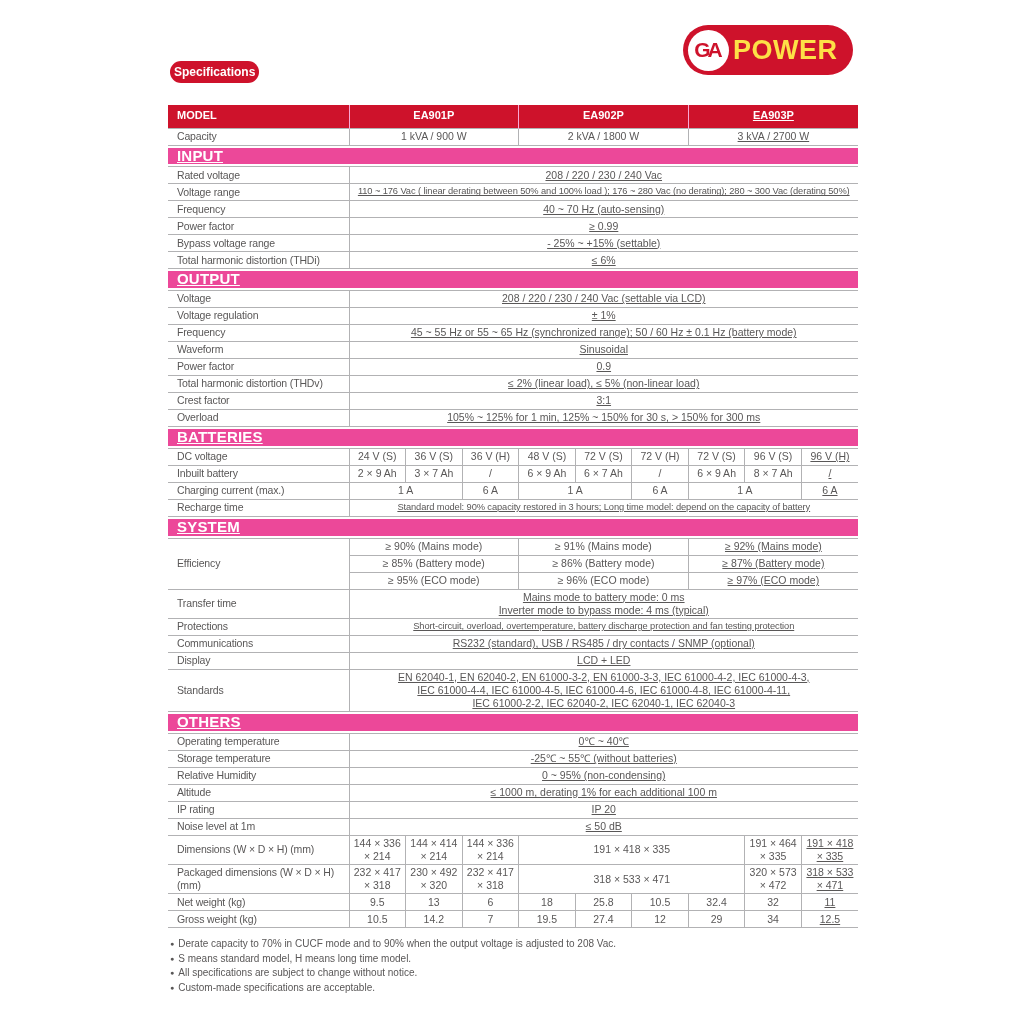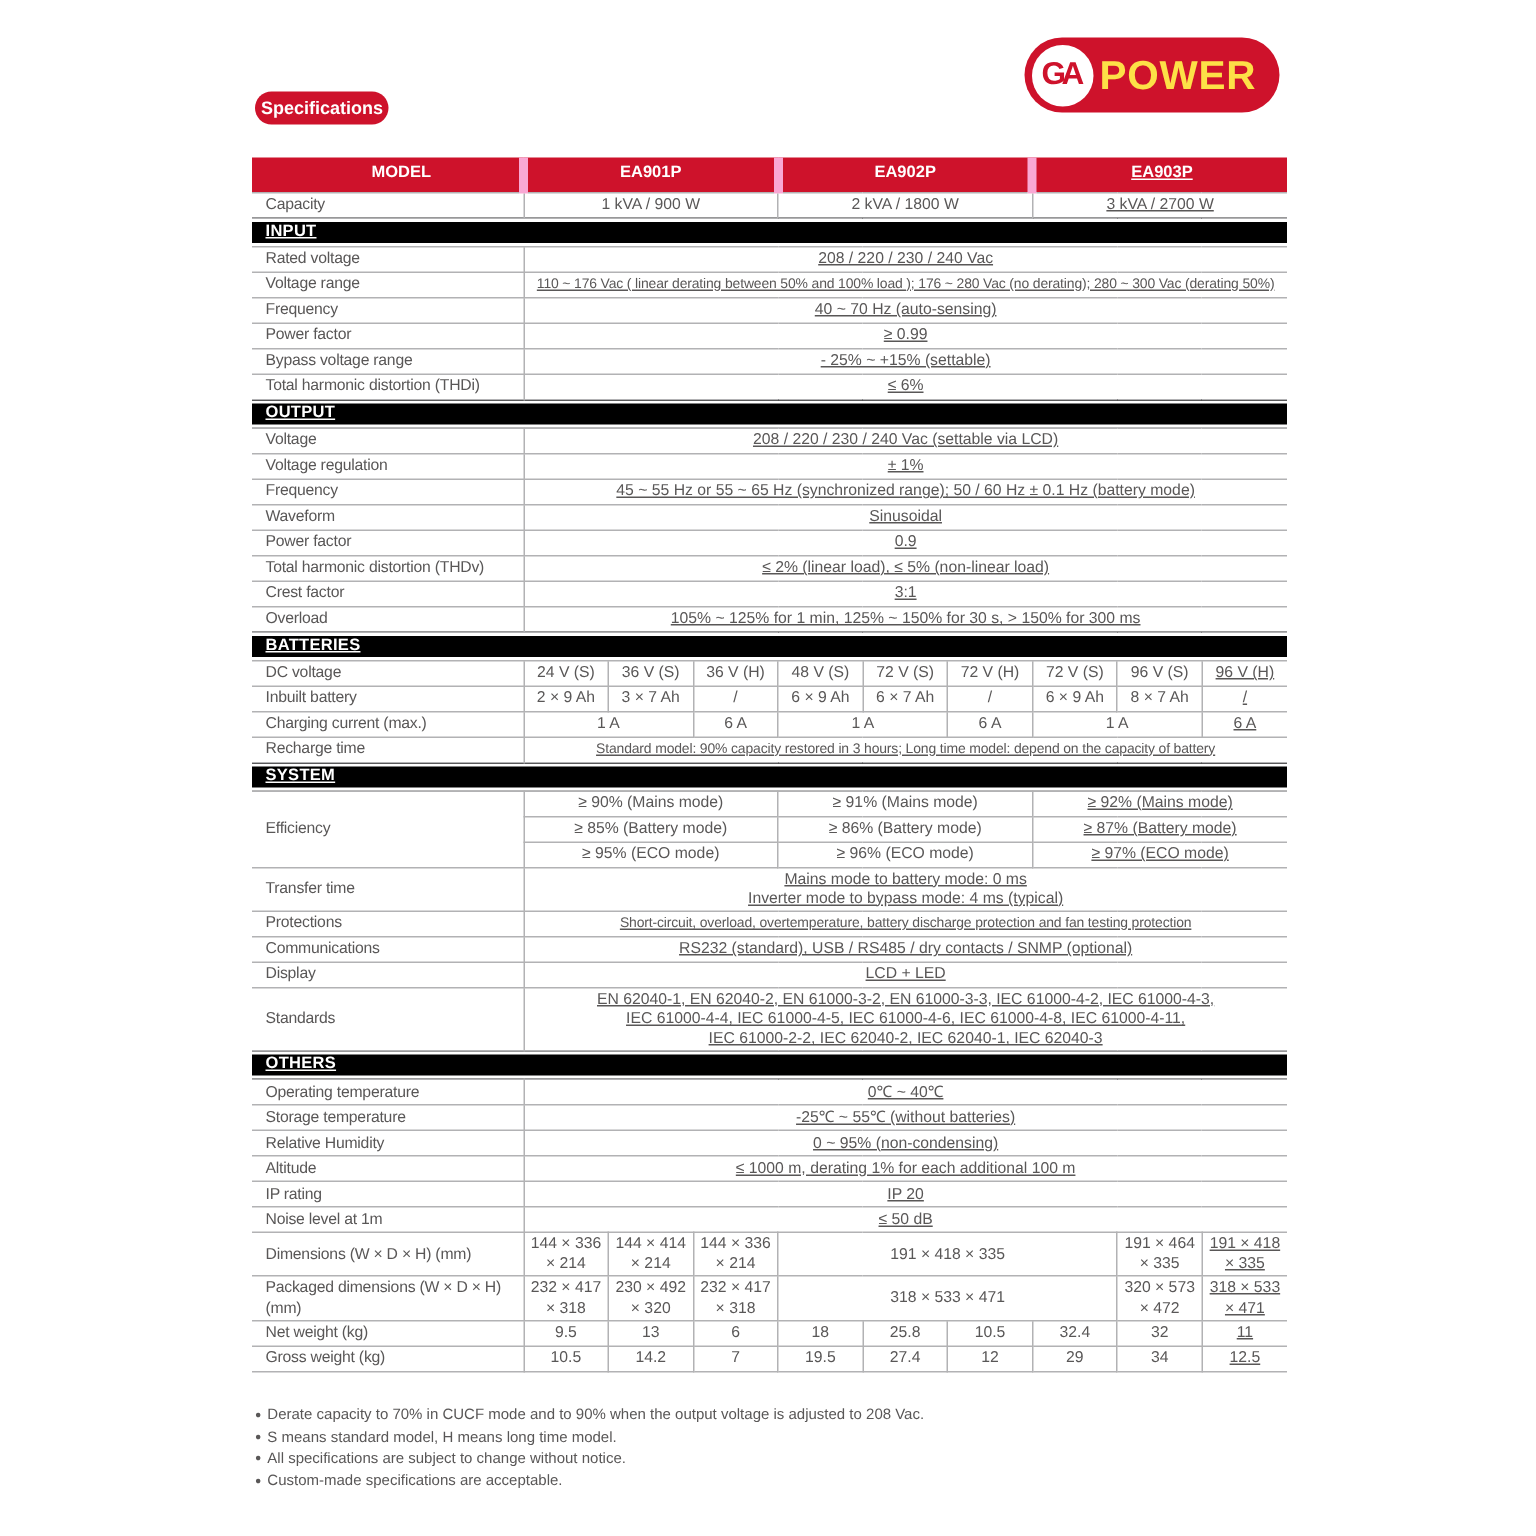--- a/index.html
+++ b/index.html
@@ -24,25 +24,25 @@
                 border-collapse:collapse; table-layout:fixed; }
   col.label-col { width:181px; }
   td { color:#595757; font-size:10.5px; line-height:1.25; vertical-align:middle;
        border:1px solid #b2b2b4; padding:1px 4px; text-align:center; white-space:pre-line; }
   table.specs tr td:first-child { border-left:none; }
   table.specs tr td:last-child { border-right:none;text-decoration:underline; }
   td.label { text-align:left; padding-left:9px; letter-spacing:-0.15px; }
   td.long { font-size:9.3px; letter-spacing:-0.1px; }
 
   .header-row td { background:#CE122B; color:#fff; font-weight:bold; font-size:11px;
-                   height:23px; border:none; border-left:6px solid #f9a8d4; }
+                   height:23px; border:none; border-left:1px solid #f9a8d4; }
   .header-row td:first-child { border-left:none; }
-  .header-row td.model-label { text-align:center; padding-left:25px; }
-
-  .section-row td { background:#000000; color:#fff; font-weight:bold; font-size:11px;
+  .header-row td.model-label { text-align:left; padding-left:9px; }
+
+  .section-row td { background:#ec4899; color:#fff; font-weight:bold; font-size:15px;
                     height:19px; text-align:left; padding-left:9px; letter-spacing:0.2px;
                     border-left:none; border-right:none;
                     box-shadow: inset 0 2px 0 #ffffff, inset 0 -2px 0 #ffffff; }
 
   .data-row td { height:17px; }
 
   
   .notes { position:absolute; left:170px; top:938px; width:690px; }
   .note { font-size:10px; color:#595757; margin-bottom:3.5px; display:flex; align-items:baseline; }
   .note .bullet { font-size:7px; margin-right:4px; flex:none; position:relative; top:-1px; }

